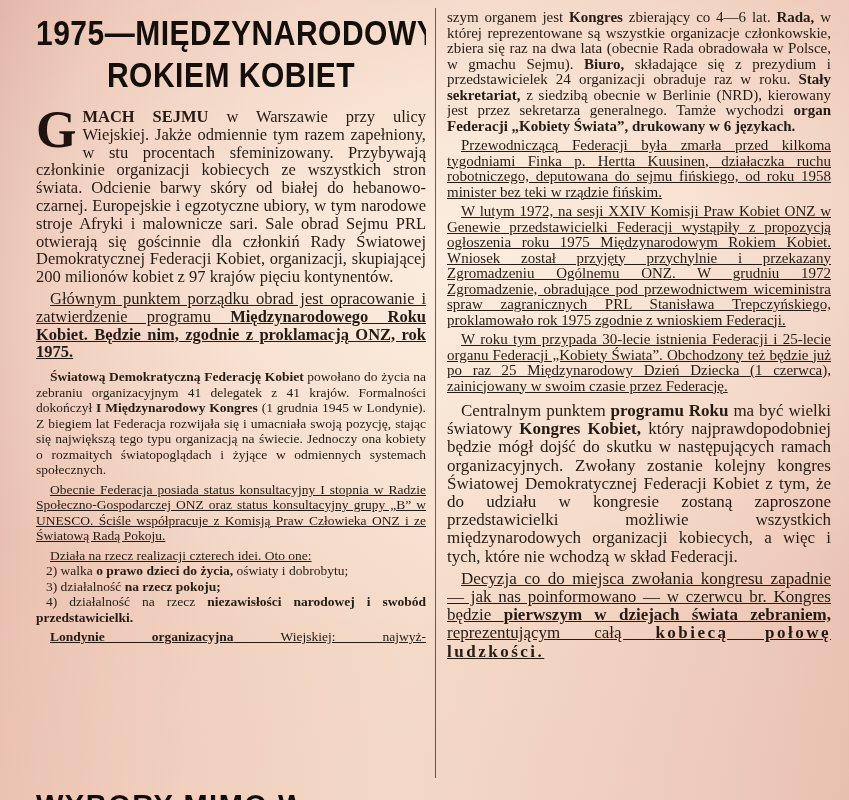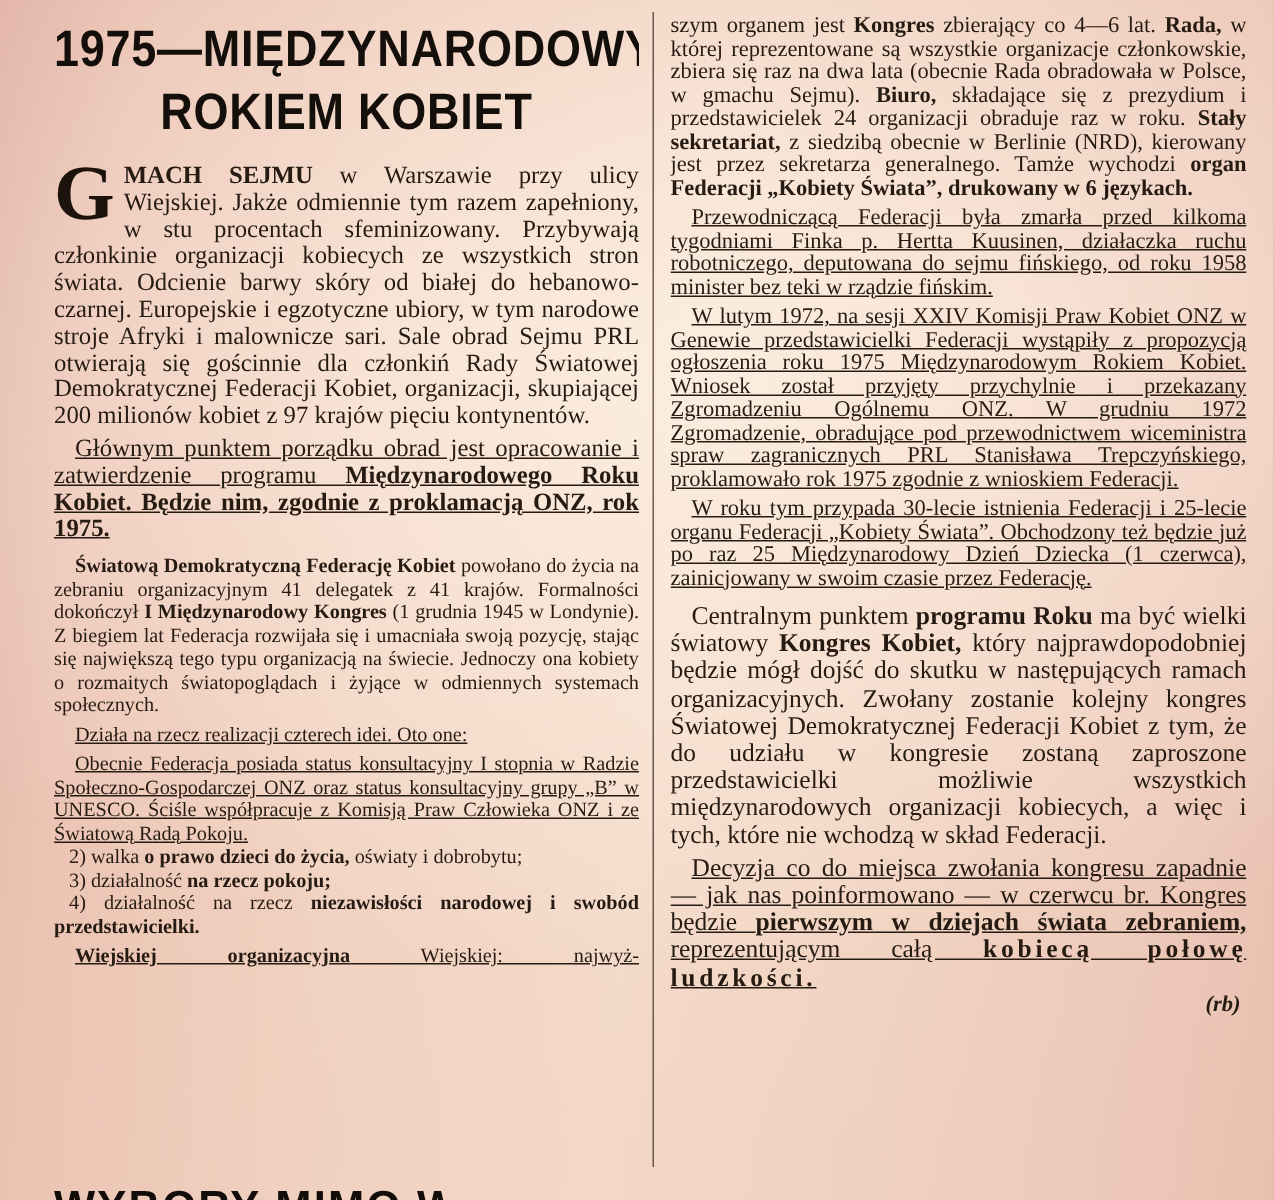--- a/index.html
+++ b/index.html
@@ -80,41 +80,40 @@
     </h1>
 
     <p class="lead">
       <span class="dropcap">G</span>
       <span><span class="seg-bold">MACH SEJMU</span><span> w Warszawie przy ulicy Wiejskiej. Jakże odmiennie tym razem zapełniony, w stu procentach sfeminizowany. Przybywają członkinie organizacji kobiecych ze wszystkich stron świata. Odcienie barwy skóry od białej do hebanowo-czarnej. Europejskie i egzotyczne ubiory, w tym narodowe stroje Afryki i malownicze sari. Sale obrad Sejmu PRL otwierają się gościnnie dla członkiń Rady Światowej Demokratycznej Federacji Kobiet, organizacji, skupiającej 200 milionów kobiet z 97 krajów pięciu kontynentów.</span></span>
     </p>
 
     <p class="lead indent mt4"><span>Głównym punktem porządku obrad jest opracowanie i zatwierdzenie programu </span><span class="seg-bold">Międzynarodowego Roku Kobiet. Będzie nim, zgodnie z proklamacją ONZ, rok 1975.</span></p>
 
     <p class="small indent mt8"><span class="seg-bold">Światową Demokratyczną Federację Kobiet</span><span> powołano do życia na zebraniu organizacyjnym 41 delegatek z 41 krajów. Formalności dokończył </span><span class="seg-bold">I Międzynarodowy Kongres</span><span> (1 grudnia 1945 w Londynie). Z biegiem lat Federacja rozwijała się i umacniała swoją pozycję, stając się największą tego typu organizacją na świecie. Jednoczy ona kobiety o rozmaitych światopoglądach i żyjące w odmiennych systemach społecznych.</span></p>
+    <p class="small indent mt4"><span>Obecnie Federacja posiada status konsultacyjny I stopnia w Radzie Społeczno-Gospodarczej ONZ oraz status konsultacyjny grupy „B” w UNESCO. Ściśle współpracuje z Komisją Praw Człowieka ONZ i ze Światową Radą Pokoju.</span></p>
     <p class="small indent mt4"><span>Działa na rzecz realizacji czterech idei. Oto one:</span></p>
-    <p class="small indent mt4"><span>Obecnie Federacja posiada status konsultacyjny I stopnia w Radzie Społeczno-Gospodarczej ONZ oraz status konsultacyjny grupy „B” w UNESCO. Ściśle współpracuje z Komisją Praw Człowieka ONZ i ze Światową Radą Pokoju.</span></p>
 
     <p class="small item"><span>2) walka </span><span class="seg-bold">o prawo dzieci do życia,</span><span> oświaty i dobrobytu;</span></p>
     <p class="small item"><span>3) działalność </span><span class="seg-bold">na rzecz pokoju;</span></p>
     <p class="small item"><span>4) działalność na rzecz </span><span class="seg-bold">niezawisłości narodowej i swobód przedstawicielki.</span></p>
 
-    <p class="small indent force-justify mt4"><span class="seg-bold">Wiejskiej organizacyjna</span><span> Wiejskiej: najwyż-</span></p>
+    <p class="small indent force-justify mt4"><span class="seg-bold">Londynie organizacyjna</span><span> Wiejskiej: najwyż-</span></p>
   </div>
 
   <div class="col-divider"></div>
 
   <div class="col col-right">
     <p class="rsmall"><span>szym organem jest </span><span class="seg-bold">Kongres</span><span> zbierający co 4—6 lat. </span><span class="seg-bold">Rada,</span><span> w której reprezentowane są wszystkie organizacje członkowskie, zbiera się raz na dwa lata (obecnie Rada obradowała w Polsce, w gmachu Sejmu). </span><span class="seg-bold">Biuro,</span><span> składające się z prezydium i przedstawicielek 24 organizacji obraduje raz w roku. </span><span class="seg-bold">Stały sekretariat,</span><span> z siedzibą obecnie w Berlinie (NRD), kierowany jest przez sekretarza generalnego. Tamże wychodzi </span><span class="seg-bold">organ Federacji „Kobiety Świata”, drukowany w 6 językach.</span></p>
     <p class="rsmall indent mt4"><span>Przewodniczącą Federacji była zmarła przed kilkoma tygodniami Finka p. Hertta Kuusinen, działaczka ruchu robotniczego, deputowana do sejmu fińskiego, od roku 1958 minister bez teki w rządzie fińskim.</span></p>
     <p class="rsmall indent mt4"><span>W lutym 1972, na sesji XXIV Komisji Praw Kobiet ONZ w Genewie przedstawicielki Federacji wystąpiły z propozycją ogłoszenia roku 1975 Międzynarodowym Rokiem Kobiet. Wniosek został przyjęty przychylnie i przekazany Zgromadzeniu Ogólnemu ONZ. W grudniu 1972 Zgromadzenie, obradujące pod przewodnictwem wiceministra spraw zagranicznych PRL Stanisława Trepczyńskiego, proklamowało rok 1975 zgodnie z wnioskiem Federacji.</span></p>
     <p class="rsmall indent mt4"><span>W roku tym przypada 30-lecie istnienia Federacji i 25-lecie organu Federacji „Kobiety Świata”. Obchodzony też będzie już po raz 25 Międzynarodowy Dzień Dziecka (1 czerwca), zainicjowany w swoim czasie przez Federację.</span></p>
 
     <p class="rlead indent mt8"><span>Centralnym punktem </span><span class="seg-bold">programu Roku</span><span> ma być wielki światowy </span><span class="seg-bold">Kongres Kobiet,</span><span> który najprawdopodobniej będzie mógł dojść do skutku w następujących ramach organizacyjnych. Zwołany zostanie kolejny kongres Światowej Demokratycznej Federacji Kobiet z tym, że do udziału w kongresie zostaną zaproszone przedstawicielki możliwie wszystkich międzynarodowych organizacji kobiecych, a więc i tych, które nie wchodzą w skład Federacji.</span></p>
     <p class="rlead indent mt4"><span>Decyzja co do miejsca zwołania kongresu zapadnie — jak nas poinformowano — w czerwcu br. Kongres będzie </span><span class="seg-bold">pierwszym w dziejach świata zebraniem,</span><span> reprezentującym całą </span><span class="seg-spaced">kobiecą połowę ludzkości.</span></p>
 
-    <p class="byline">(rb)</p>
   </div>
 
   <div class="bottom-fragment">
     <span>WYBORY MIMO W</span>
   </div>
 
 </div>
 
 </body></html>

